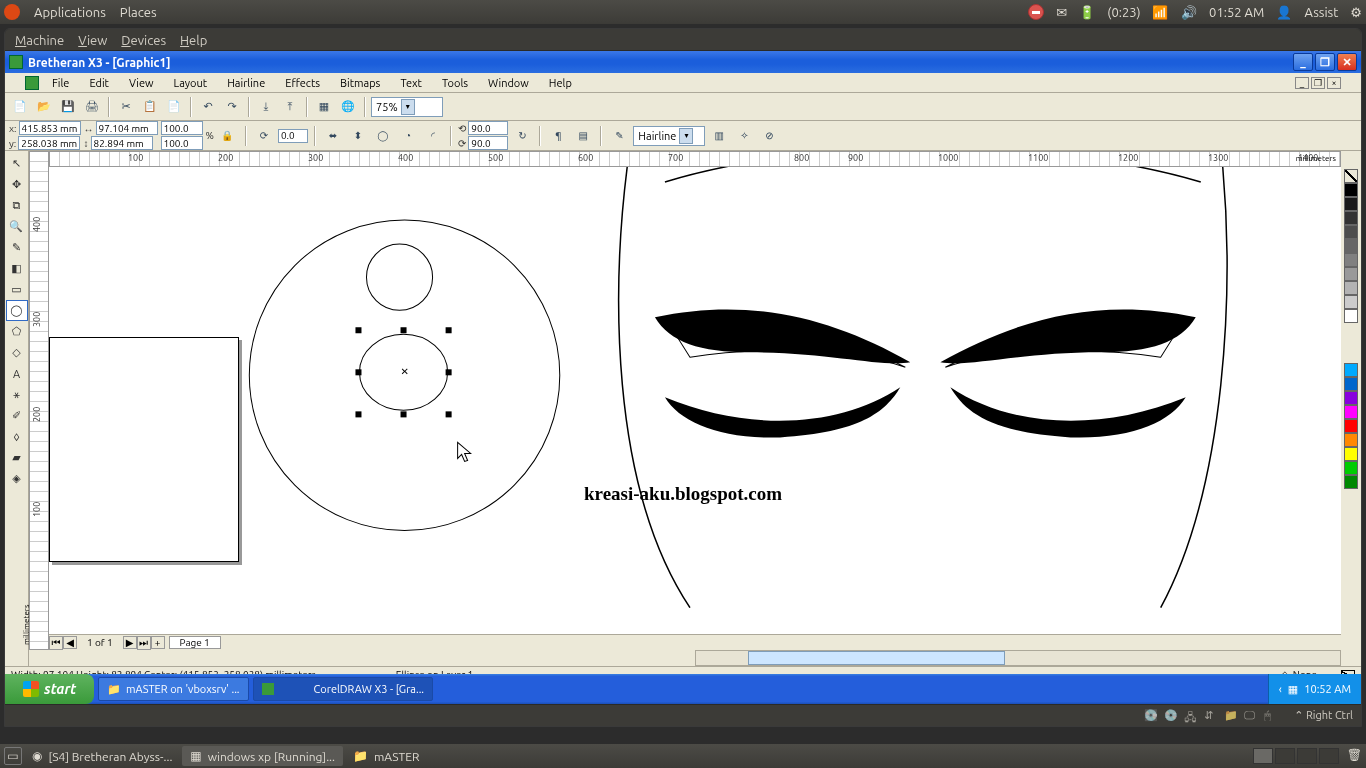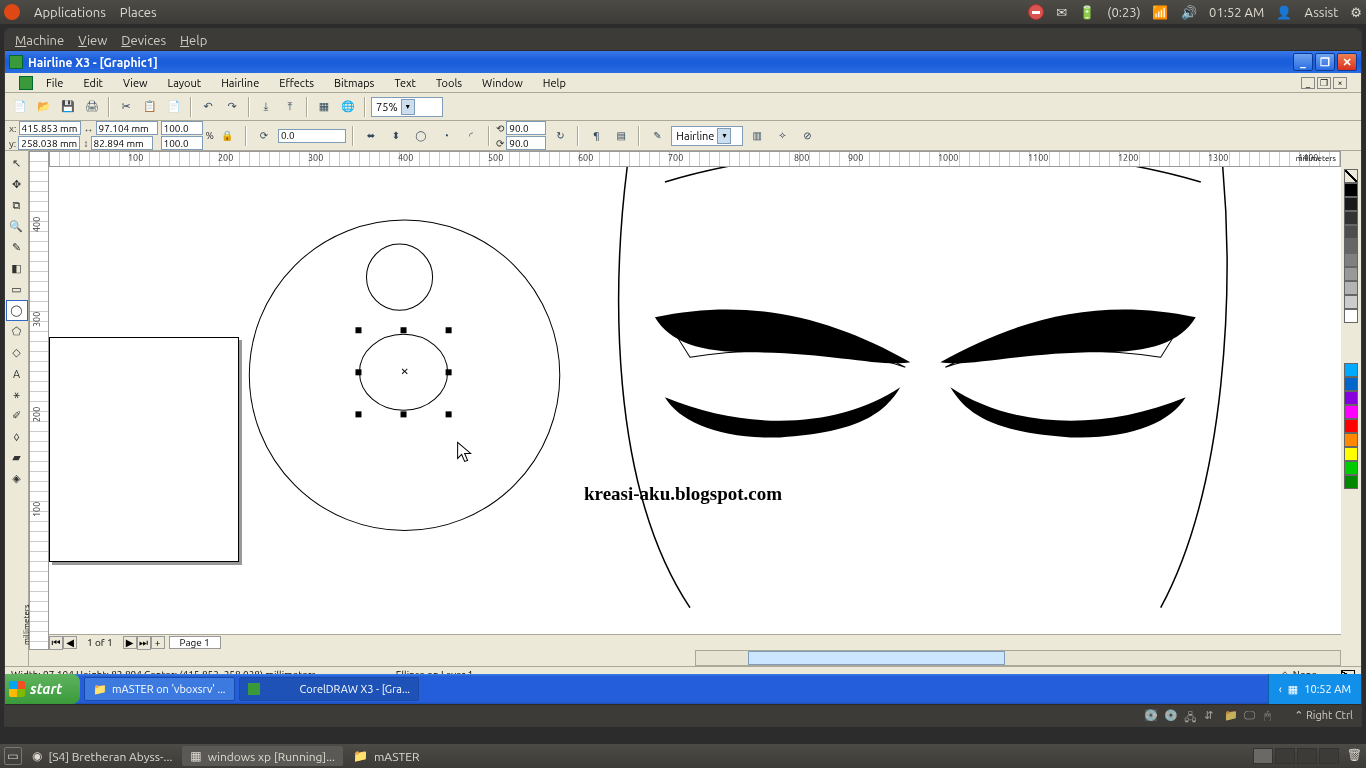--- a/index.html
+++ b/index.html
@@ -18,21 +18,21 @@
 .vbox-btn { width:14px; height:14px; border-radius:50%; background:#595853; border:1px solid #2a2a27;}
 .vbox-menu { height: 22px; background: #3c3b37; color:#cfcbc2; display:flex; align-items:center; gap:14px; padding:0 10px; font-size:13px; border-bottom:1px solid #2a2a27;}
 .vbox-menu span u { text-decoration: underline; }
 
 
 .xp-area { height: 653px; background:#ece9d8; position:relative; }
 .corel-titlebar { height:22px; background: linear-gradient(#3b78e7,#1b5edb 40%,#1b5edb 60%,#2a6de0); color:#fff; display:flex; align-items:center; padding:0 4px; font-weight:bold; font-size:12px; }
 .corel-titlebar .spacer{flex:1}
 .winbtn{width:20px;height:18px;margin-left:2px;border:1px solid #0a3a9a;border-radius:2px;display:flex;align-items:center;justify-content:center;font-size:11px;color:#fff;background:linear-gradient(#6fa3f0,#2a6de0);}
 .winbtn.close{background:linear-gradient(#f08050,#d83020);}
-.corel-menu{height:20px;background:#ece9d8;display:flex;align-items:center;gap:2px;padding:0 14px;font-size:11px;color:#000;border-bottom:1px solid #aca899;}
+.corel-menu{height:20px;background:#ece9d8;display:flex;align-items:center;gap:2px;padding:0 20px;font-size:11px;color:#000;border-bottom:1px solid #aca899;}
 .corel-menu .m{padding:2px 9px;}
 .corel-menu .doc-ctrl{margin-left:auto;display:flex;gap:2px;}
 .corel-menu .doc-ctrl div{width:14px;height:12px;border:1px solid #888;background:#ece9d8;font-size:9px;display:flex;align-items:center;justify-content:center;}
 
 .toolbar{height:28px;background:#ece9d8;border-bottom:1px solid #aca899;display:flex;align-items:center;gap:2px;padding:0 4px;}
 .tbtn{width:22px;height:22px;border:1px solid #ece9d8;display:flex;align-items:center;justify-content:center;color:#34495e;}
 .sep{width:2px;height:20px;border-left:1px solid #aca899;border-right:1px solid #fff;margin:0 3px;}
 .combo{height:20px;border:1px solid #7f9db9;background:#fff;display:flex;align-items:center;padding:0 2px 0 4px;font-size:11px;}
 .combo .dd{width:14px;height:16px;background:#cde;border:1px solid #7f9db9;margin-left:3px;display:flex;align-items:center;justify-content:center;font-size:8px;}
 
@@ -55,21 +55,21 @@
 .page-tabs .nav{width:14px;text-align:center;border:1px solid #999;background:#ece9d8;}
 .page-tabs .tab{padding:0 10px;background:#fff;border:1px solid #999;margin-left:4px;}
 .hscroll{position:absolute;left:44px;right:20px;bottom:0;height:16px;background:#ece9d8;display:flex;}
 .hscroll .track{flex:1;background:#e8e4d4;border:1px solid #aca899;position:relative;}
 .hscroll .thumb{position:absolute;left:8%;width:40%;top:0;bottom:0;background:#cde6ff;border:1px solid #7f9db9;}
 
 .statusbar{position:absolute;left:0;right:0;bottom:22px;height:16px;background:#ece9d8;border-top:1px solid #aca899;display:flex;align-items:center;font-size:10px;padding:0 6px;color:#000;}
 .statusbar2{position:absolute;left:0;right:0;bottom:6px;height:16px;background:#ece9d8;display:flex;align-items:center;font-size:10px;padding:0 6px;color:#000;}
 
 .xp-taskbar{position:absolute;left:0;right:0;bottom:0;height:30px;background:linear-gradient(#3a81e0,#245edb 8%,#245edb 92%,#1b4fb5);display:flex;align-items:center;}
-.start-btn{height:30px;padding:0 18px 0 4px;background:linear-gradient(#5fb35f,#3a9a3a);color:#fff;font-weight:bold;font-style:italic;display:flex;align-items:center;gap:5px;border-radius:0 8px 8px 0;font-size:14px;}
+.start-btn{height:30px;padding:0 18px 0 18px;background:linear-gradient(#5fb35f,#3a9a3a);color:#fff;font-weight:bold;font-style:italic;display:flex;align-items:center;gap:5px;border-radius:0 8px 8px 0;font-size:14px;}
 .task-item{height:24px;margin-left:4px;padding:0 8px;background:#3c7ae0;border:1px solid #1a4aa8;color:#fff;display:flex;align-items:center;gap:5px;font-size:11px;border-radius:2px;}
 .task-item.active{background:#1e52b7;gap:40px;}
 .systray{margin-left:auto;height:30px;background:#1290e9;padding:0 10px;display:flex;align-items:center;gap:6px;color:#fff;font-size:11px;border-left:1px solid #0a5fa8;}
 
 
 .vbox-status{height:22px;background:#3c3b37;border-top:1px solid #2a2a27;display:flex;align-items:center;padding:0 8px;color:#cfcbc2;font-size:11px;}
 .vbox-status .icons{display:flex;gap:6px;margin-left:auto;}
 .vbox-status .mini{width:14px;height:14px;opacity:.7;}
 
 
@@ -116,21 +116,21 @@
     <span><u>M</u>achine</span>
     <span><u>V</u>iew</span>
     <span><u>D</u>evices</span>
     <span><u>H</u>elp</span>
   </div>
 
   <div class="xp-area">
 
     <div class="corel-titlebar">
       <span style="width:14px;height:14px;background:#3a9a3a;border:1px solid #063;margin-right:5px"></span>
-      <span>Hairline X3 - [Graphic1]</span>
+      <span>Bretheran X3 - [Graphic1]</span>
       <div class="spacer"></div>
       <div class="winbtn">_</div>
       <div class="winbtn">❐</div>
       <div class="winbtn close">✕</div>
     </div>
 
     <div class="corel-menu">
       <span style="width:14px;height:14px;background:#3a9a3a;border:1px solid #063;margin-right:2px"></span>
       <span class="m">File</span>
       <span class="m">Edit</span>
@@ -197,21 +197,21 @@
           </div>
       </div>
       <div class="stack">
         <div class="numbox" style="width:42px">100.0</div>
         <div class="numbox" style="width:42px">100.0</div>
       </div>
       <span class="lbl">%</span>
       <div class="tbtn">🔒</div>
       <div class="sep"></div>
       <div class="tbtn">⟳</div>
-      <div class="numbox" style="width:68px">0.0</div>
+      <div class="numbox" style="width:30px">0.0</div>
       <div class="sep"></div>
       <div class="tbtn">⬌</div>
       <div class="tbtn">⬍</div>
       <div class="tbtn">◯</div>
       <div class="tbtn">◔</div>
       <div class="tbtn">◜</div>
       <div class="sep"></div>
       <div class="stack">
         <div style="display:flex;align-items:center;gap:2px">
             <span class="lbl">⟲</span>

